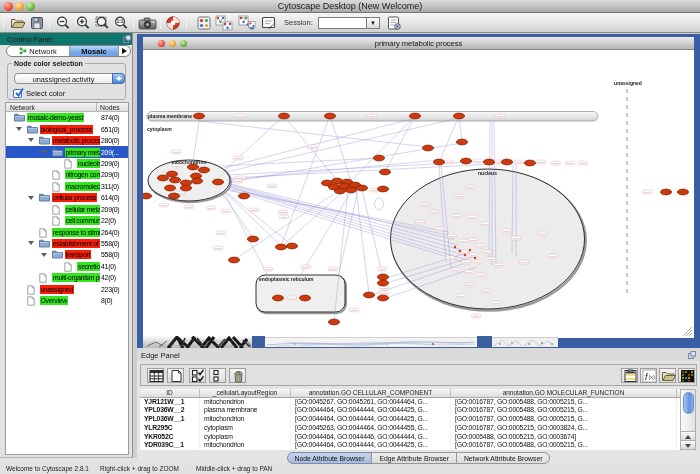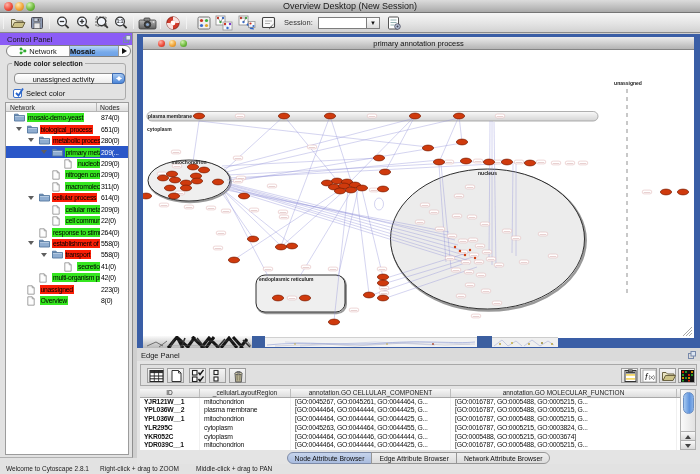--- a/index.html
+++ b/index.html
@@ -18,26 +18,26 @@
   
   #toolbar { left:0; top:13px; width:700px; height:20px; background:linear-gradient(#f6f6f6,#e4e4e4 55%,#d2d2d2); border-bottom:1px solid #8a8a8a; }
   .tbtn { position:absolute; top:2px; width:16px; height:16px; }
   .tsep { position:absolute; top:3px; width:1px; height:13px; background:#adadad; border-right:1px solid #f2f2f2; }
   #search-label { position:absolute; left:284px; top:5px; font-size:7.5px; color:#333; }
   #search-combo { position:absolute; left:318px; top:4px; width:62px; height:12px; background:#fff; border:1px solid #7d7d7d; }
   #search-drop { position:absolute; right:0; top:0; width:13px; height:10px; border-left:1px solid #7d7d7d; background:linear-gradient(#fcfcfc,#dcdcdc); font-size:6px; color:#111; text-align:center; line-height:10px; }
 
   
   #control-panel { left:0; top:33px; width:133px; height:425px; background:#e2e2e2; border-right:1px solid #8f8f8f; border-bottom:1px solid #b0b0b0; z-index:2; }
-  #cp-header { left:0; top:0; width:132px; height:12px; background:#8b5cf6; }
+  #cp-header { left:0; top:0; width:132px; height:12px; background:#0f766e; }
   #cp-header span { position:absolute; left:7px; top:2px; font-size:7.5px; color:#1a1a1a; }
   .float-icon { position:absolute; width:8px; height:8px; }
   #cp-tabs { left:6px; top:12px; width:125px; height:12px; background:#fdfdfd; border:1px solid #828282; border-radius:6px; display:flex; overflow:hidden; }
   #tab-network { width:63px; display:flex; align-items:center; justify-content:center; gap:2px; font-size:7.5px; color:#1a1a1a; border-right:1px solid #9a9a9a; }
-  #tab-mosaic { width:49px; display:flex; align-items:center; font-size:7.5px; font-weight:bold; color:#101010; background:linear-gradient(#b9d6f8,#76a9ea 60%,#6ea2e6); border-right:1px solid #9a9a9a; }
+  #tab-mosaic { width:49px; display:flex; align-items:center; justify-content:center; font-size:7.5px; font-weight:bold; color:#101010; background:linear-gradient(#b9d6f8,#76a9ea 60%,#6ea2e6); border-right:1px solid #9a9a9a; }
   #tab-arrow { flex:1; display:flex; align-items:center; justify-content:center; }
   #tab-arrow .tri-r { width:0; height:0; border-left:5px solid #111; border-top:3.5px solid transparent; border-bottom:3.5px solid transparent; }
   #cp-group { left:7px; top:30px; width:119px; height:37px; border:1px solid #ababab; border-radius:3px; }
   #cp-group-label { position:absolute; left:4px; top:-4px; padding:0 2px; background:#e2e2e2; font-size:7px; font-weight:bold; color:#1a1a1a; white-space:nowrap; }
   #cp-combo { position:absolute; left:6px; top:9px; width:111px; height:11px; background:linear-gradient(#ffffff,#ececec); border:1px solid #8f8f8f; border-radius:4px; }
   #cp-combo-value { position:absolute; left:0; top:0; width:97px; text-align:center; font-size:7.3px; line-height:11px; color:#111; }
   #cp-combo-btn { position:absolute; right:-1px; top:-1px; width:13px; height:11px; border-radius:0 4px 4px 0; background:linear-gradient(#a7c9f2,#4c86d8); border:1px solid #3d6cb4; }
   #cp-combo-btn i { position:absolute; left:3px; width:0; height:0; border-left:3px solid transparent; border-right:3px solid transparent; }
   #cp-combo-btn .up { top:2px; border-bottom:3px solid #fff; }
   #cp-combo-btn .dn { bottom:2px; border-top:3px solid #fff; }
@@ -113,21 +113,21 @@
   svg { display:block; }
   text { font-family:"Liberation Sans", sans-serif; }
 </style>
 </head>
 <body>
 
 <div class="abs" id="titlebar">
   <span class="tl red"></span>
   <span class="tl yellow"></span>
   <span class="tl green"></span>
-  <div id="app-title">Overview Desktop (New Session)</div>
+  <div id="app-title">Cytoscape Desktop (New Welcome)</div>
 </div>
 
 <div class="abs" id="toolbar">
   <div class="tsep" style="left:3px"></div>
   <div class="tbtn" style="left:10px">
       <svg width="16" height="16" viewBox="0 0 16 16">
         <path d="M1.5,12.5 L1.5,4.5 L5,4.5 L6.5,6 L13,6 L13,7.5" fill="#e8e3c2" stroke="#6b6342" stroke-width="1"></path>
         <path d="M2,12.5 L4.5,7.5 L15,7.5 L12.5,12.5 Z" fill="#cdc388" stroke="#6b6342" stroke-width="1"></path>
       </svg>
     </div>
@@ -496,21 +496,21 @@
       </div>
   </div>
 </div>
 
 <div class="abs" id="desktop"></div>
 <div class="abs" id="net-window">
   <div id="net-titlebar">
     <span class="tl red"></span>
     <span class="tl yellow"></span>
     <span class="tl green"></span>
-    <div id="net-title">primary annotation process</div>
+    <div id="net-title">primary metabolic process</div>
   </div>
   <div id="net-canvas">
     <svg id="net-svg" width="551" height="288" viewBox="143 50 551 288">
         <ellipse cx="190" cy="181.7" rx="41" ry="20.5" fill="none" stroke="#00000066" stroke-width="2"></ellipse>
         <ellipse cx="189" cy="180.5" rx="41" ry="20.5" fill="#efefef" stroke="#1a1a1a" stroke-width="0.9"></ellipse>
         <ellipse cx="488.7" cy="240.5" rx="97" ry="70" fill="none" stroke="#00000066" stroke-width="2.5"></ellipse>
         <ellipse cx="487.5" cy="239" rx="97" ry="70" fill="#ececec" stroke="#1a1a1a" stroke-width="0.9"></ellipse>
         <rect x="257" y="276.3" width="89" height="37" rx="9" fill="none" stroke="#00000066" stroke-width="2"></rect>
         <rect x="256" y="275" width="89" height="37" rx="9" fill="#efefef" stroke="#1a1a1a" stroke-width="0.9"></rect>
         <linearGradient id="barg" x1="0" y1="0" x2="0" y2="1">

